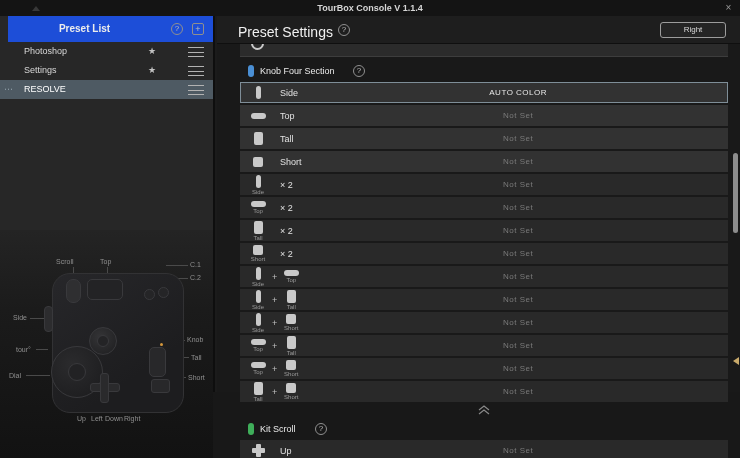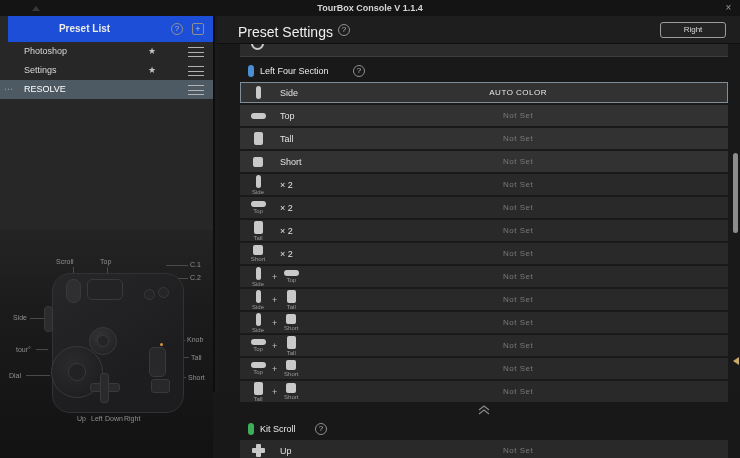--- a/index.html
+++ b/index.html
@@ -187,21 +187,21 @@
       <button class="reset-btn">Right</button>
     </div>
 
     <div class="list-area">
       <div class="partial-row">
         <span class="partial-knob"></span>
       </div>
 
       <div class="section-header">
         <span class="sec-pill blue"></span>
-        <span class="sec-title">Left Four Section</span>
+        <span class="sec-title">Knob Four Section</span>
         <span class="help-badge sec-help" style="left:113px">?</span>
       </div>
 
       <div id="prime-rows">
           <div class="row selected">
             <div class="row-icons">
               <span class="icon-stack">
                 <span class="btn-icon icon-side"></span>
               </span>
             </div>

